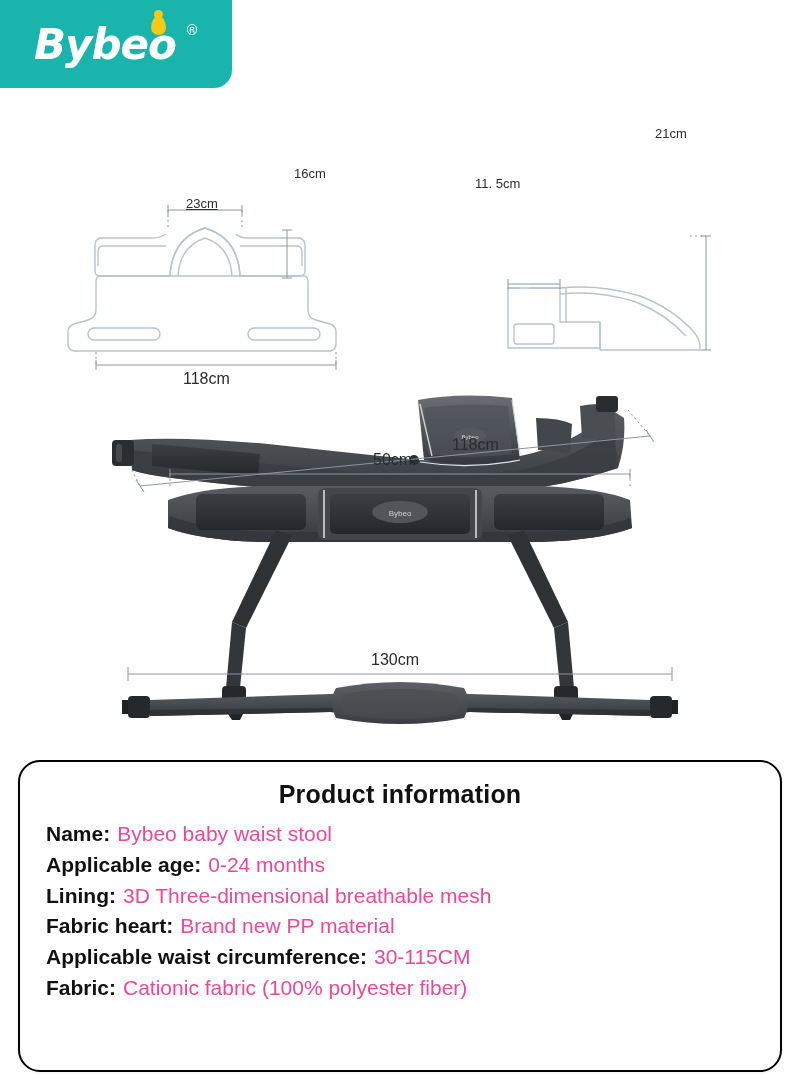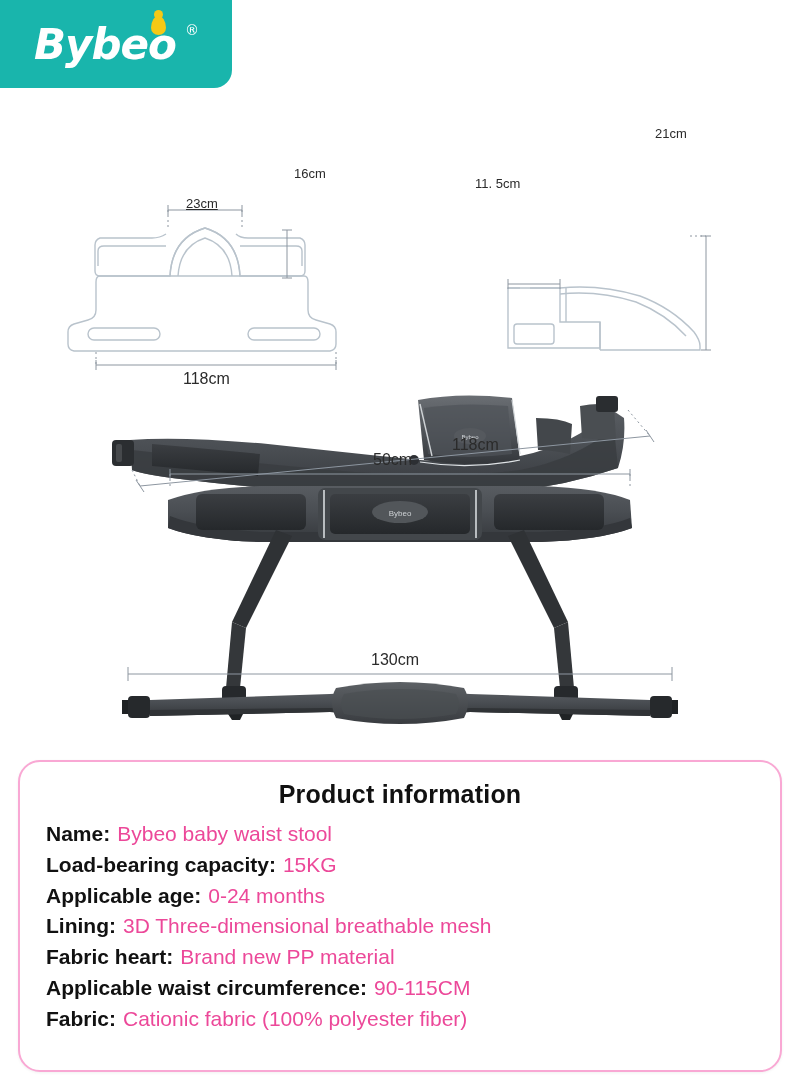--- a/index.html
+++ b/index.html
@@ -76,21 +76,21 @@
   .dim-label.big { font-size: 16px; }
 
   
   .info-card {
     position: absolute;
     left: 18px;
     top: 760px;
     width: 764px;
     height: 312px;
     background: #ffffff;
-    border: 2px solid #f9a8d4;
+    border: 2px solid #000000;
     border-radius: 22px;
     box-shadow: 0 1px 3px rgba(0,0,0,0.06);
     padding: 14px 26px 10px 26px;
   }
   .info-title {
     text-align: center;
     font-size: 25px;
     font-weight: bold;
     color: #111;
     margin: 4px 0 10px 0;
@@ -313,36 +313,32 @@
 </div>
 
 <div class="info-card">
   <div class="info-title">Product information</div>
 
   <div class="info-row">
     <span class="info-key">Name:</span>
     <span class="info-val">Bybeo baby waist stool</span>
   </div>
   <div class="info-row">
-    <span class="info-key">Load-bearing capacity:</span>
-    <span class="info-val">15KG</span>
-  </div>
-  <div class="info-row">
     <span class="info-key">Applicable age:</span>
     <span class="info-val">0-24 months</span>
   </div>
   <div class="info-row">
     <span class="info-key">Lining:</span>
     <span class="info-val">3D Three-dimensional breathable mesh</span>
   </div>
   <div class="info-row">
     <span class="info-key">Fabric heart:</span>
     <span class="info-val">Brand new PP material</span>
   </div>
   <div class="info-row">
     <span class="info-key">Applicable waist circumference:</span>
-    <span class="info-val">90-115CM</span>
+    <span class="info-val">30-115CM</span>
   </div>
   <div class="info-row">
     <span class="info-key">Fabric:</span>
     <span class="info-val">Cationic fabric (100% polyester fiber)</span>
   </div>
 </div>
 
 </body></html>

